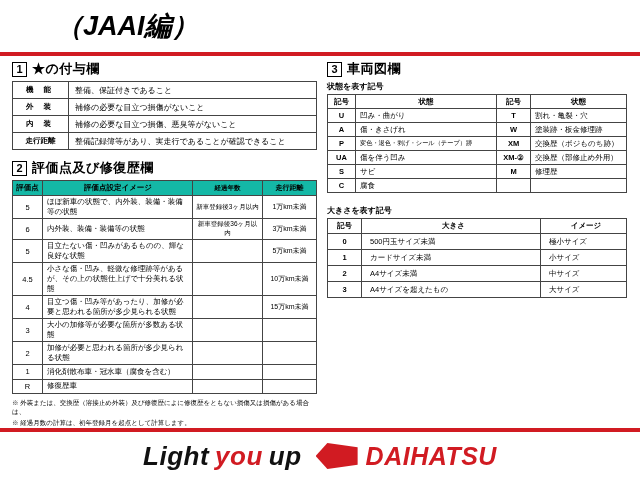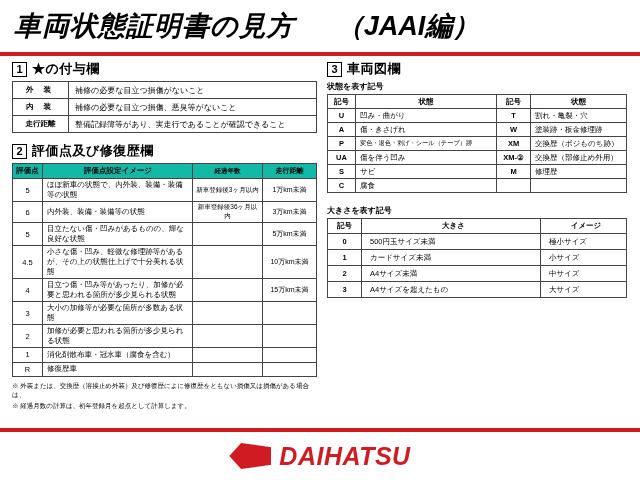--- a/index.html
+++ b/index.html
@@ -122,36 +122,39 @@
     font-size:25px; font-weight:bold; font-style:italic;
     color:#d11b22; letter-spacing:0.5px;
   }
 </style>
 </head>
 <body>
 
 <div class="page">
 
   <div class="header">
-    <div class="header-title">車両状態証明書の見方</div>
     <div class="header-sub">（JAAI編）</div>
   </div>
 
 
   <div class="body">
 
     <div class="col-left">
 
       <div class="sec-head">
         <div class="sec-num">1</div>
         <div class="sec-title">★の付与欄</div>
       </div>
 
       <table class="t1">
         <tbody>
+            <tr>
+          <td class="k">機 能</td>
+          <td class="v">整備、保証付きであること</td>
+        </tr>
         <tr>
           <td class="k">外 装</td>
           <td class="v">補修の必要な目立つ損傷がないこと</td>
         </tr>
         <tr>
           <td class="k">内 装</td>
           <td class="v">補修の必要な目立つ損傷、悪臭等がないこと</td>
         </tr>
         <tr>
           <td class="k narrow">走行距離</td>
@@ -318,18 +321,23 @@
           <td class="s">3</td>
           <td class="big">A4サイズを超えたもの</td>
           <td class="img">大サイズ</td>
         </tr>
       </tbody>
         </table>
     </div>
   </div>
 
   <div class="footer">
+    <div class="logo-text">
+      <span class="lt-dark">Light</span>
+      <span class="lt-red">you</span>
+      <span class="lt-dark">up</span>
+    </div>
     <div class="daihatsu">
       <div class="dmark"></div>
       <div class="dname">DAIHATSU</div>
     </div>
   </div>
 </div>
 
 </body></html>

